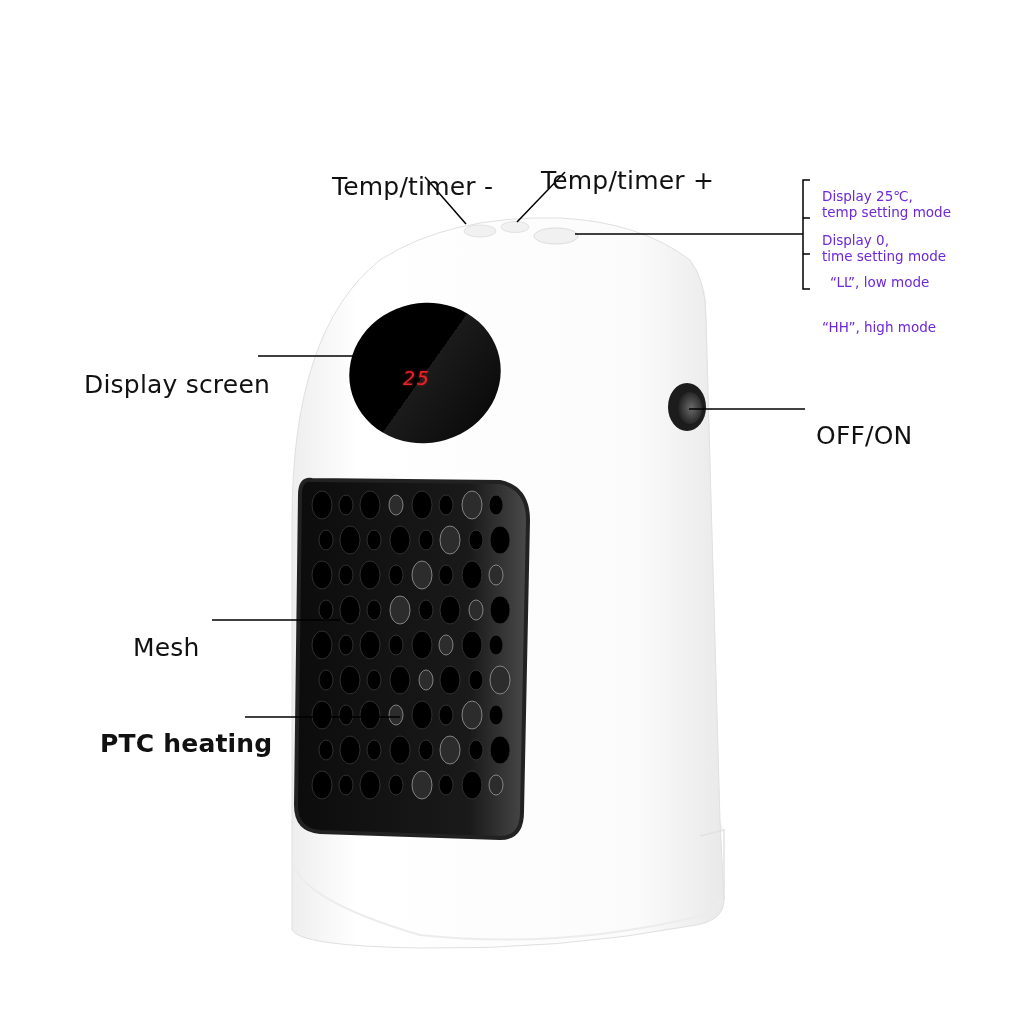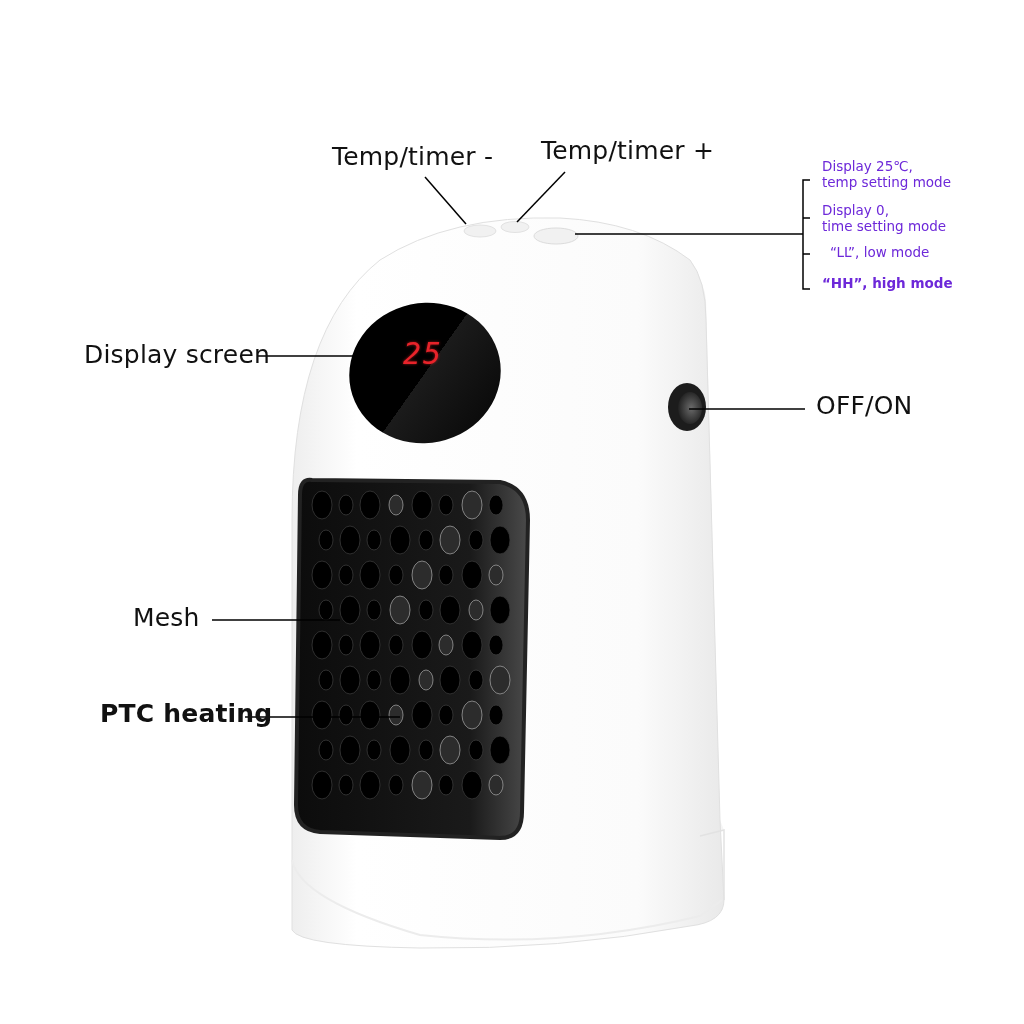--- a/index.html
+++ b/index.html
@@ -1,17 +1,17 @@
 <!DOCTYPE html>
 <html><head>
   <meta charset="utf-8">
   <style>
     html, body { margin: 0; padding: 0; background: #ffffff; }
     body { width: 1024px; height: 1024px; position: relative; overflow: hidden; font-family: "DejaVu Sans", sans-serif; color: #111; }
-    .label { position: absolute; white-space: nowrap; color: #111; }
+    .label { position: absolute; white-space: nowrap; color: #111; margin-top: 30px; }
     .label.big { font-size: 25px; letter-spacing: 0.2px; }
     .label.small { font-size: 13.5px; line-height: 16px; color: #6d28d9; }
     svg.canvas { position: absolute; left: 0; top: 0; }
   </style>
 </head>
 <body>
 
 <svg class="canvas" width="1024" height="1024" viewBox="0 0 1024 1024">
   <defs>
     <linearGradient id="bodyGrad" x1="0" y1="0" x2="1" y2="0">
@@ -162,37 +162,37 @@
     <line x1="565" y1="172" x2="517" y2="222"></line>
     <line x1="575" y1="234" x2="803" y2="234"></line>
     <path d="M810 180 L803 180 L803 289 L810 289 M803 218 L810 218 M803 254 L810 254"></path>
     <line x1="258" y1="356" x2="356" y2="356"></line>
     <line x1="689" y1="409" x2="805" y2="409"></line>
     <line x1="212" y1="620" x2="340" y2="620"></line>
     <line x1="245" y1="717" x2="400" y2="717"></line>
   </g>
 </svg>
 
-<div class="label" style="left:403px; top:336px; font-family:'DejaVu Sans Mono', monospace; font-size:30px; color:#e8232a; font-style:italic; letter-spacing:2px; text-shadow:0 0 3px rgba(255,40,40,0.6);">25</div>
+<div class="label" style="left:403px; top:336px; font-family:'DejaVu Sans Mono', monospace; font-size:20px; color:#e8232a; font-style:italic; letter-spacing:2px; text-shadow:0 0 3px rgba(255,40,40,0.6);">25</div>
 
 <div class="label big" style="left:332px; top:142px;">Temp/timer -</div>
 <div class="label big" style="left:541px; top:136px;">Temp/timer +</div>
 <div class="label big" style="left:84px; top:340px;">Display screen</div>
 <div class="label big" style="left:816px; top:391px;">OFF/ON</div>
 <div class="label big" style="left:133px; top:603px;">Mesh</div>
 <div class="label big" style="left:100px; top:699px;font-weight:bold;">PTC heating</div>
 
 <div style="position:absolute; left:822px; top:158px;">
   <div class="label small" style="position:absolute; left:0; top:0;">
     <div>Display 25℃,</div>
     <div>temp setting mode</div>
   </div>
   <div class="label small" style="position:absolute; left:0; top:44px;">
     <div>Display 0,</div>
     <div>time setting mode</div>
   </div>
   <div class="label small" style="position:absolute; left:8px; top:86px;">
     <div>“LL”, low mode</div>
   </div>
-  <div class="label small" style="position:absolute; left:0; top:117px;font-weight:bold;">
+  <div class="label small" style="position:absolute; left:0; top:131px;">
     <div>“HH”, high mode</div>
   </div>
 </div>
 
 </body></html>

